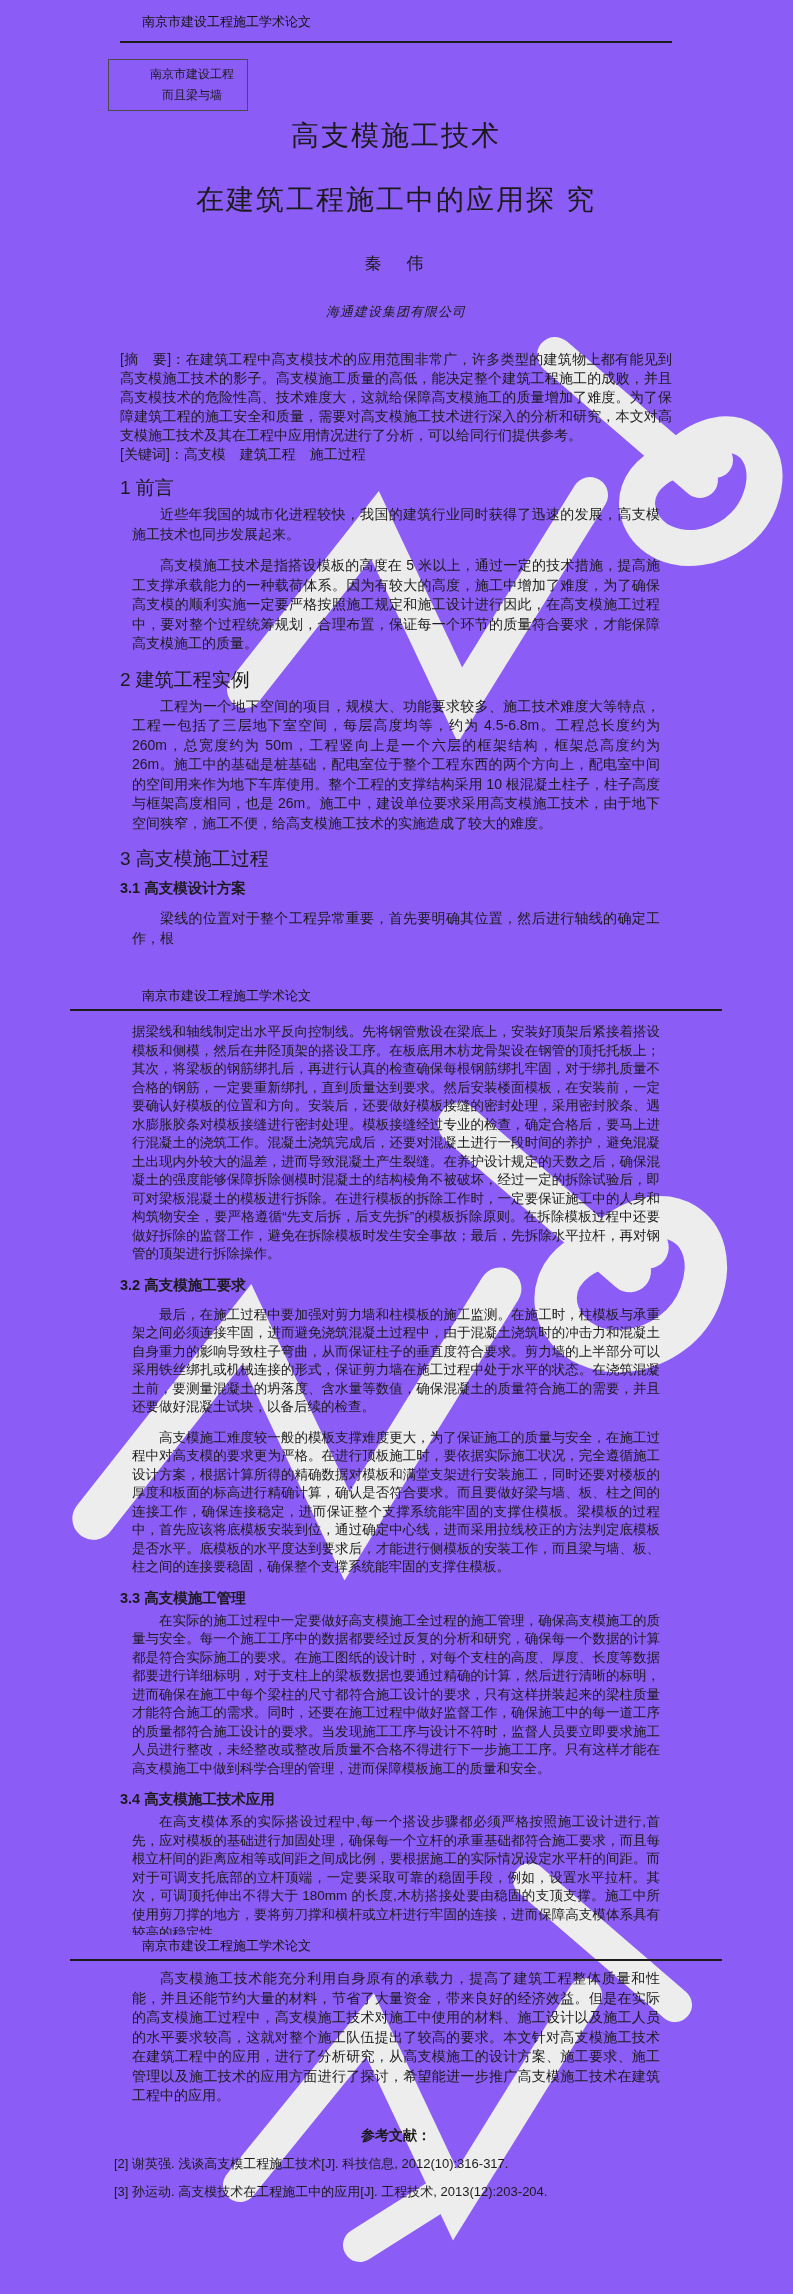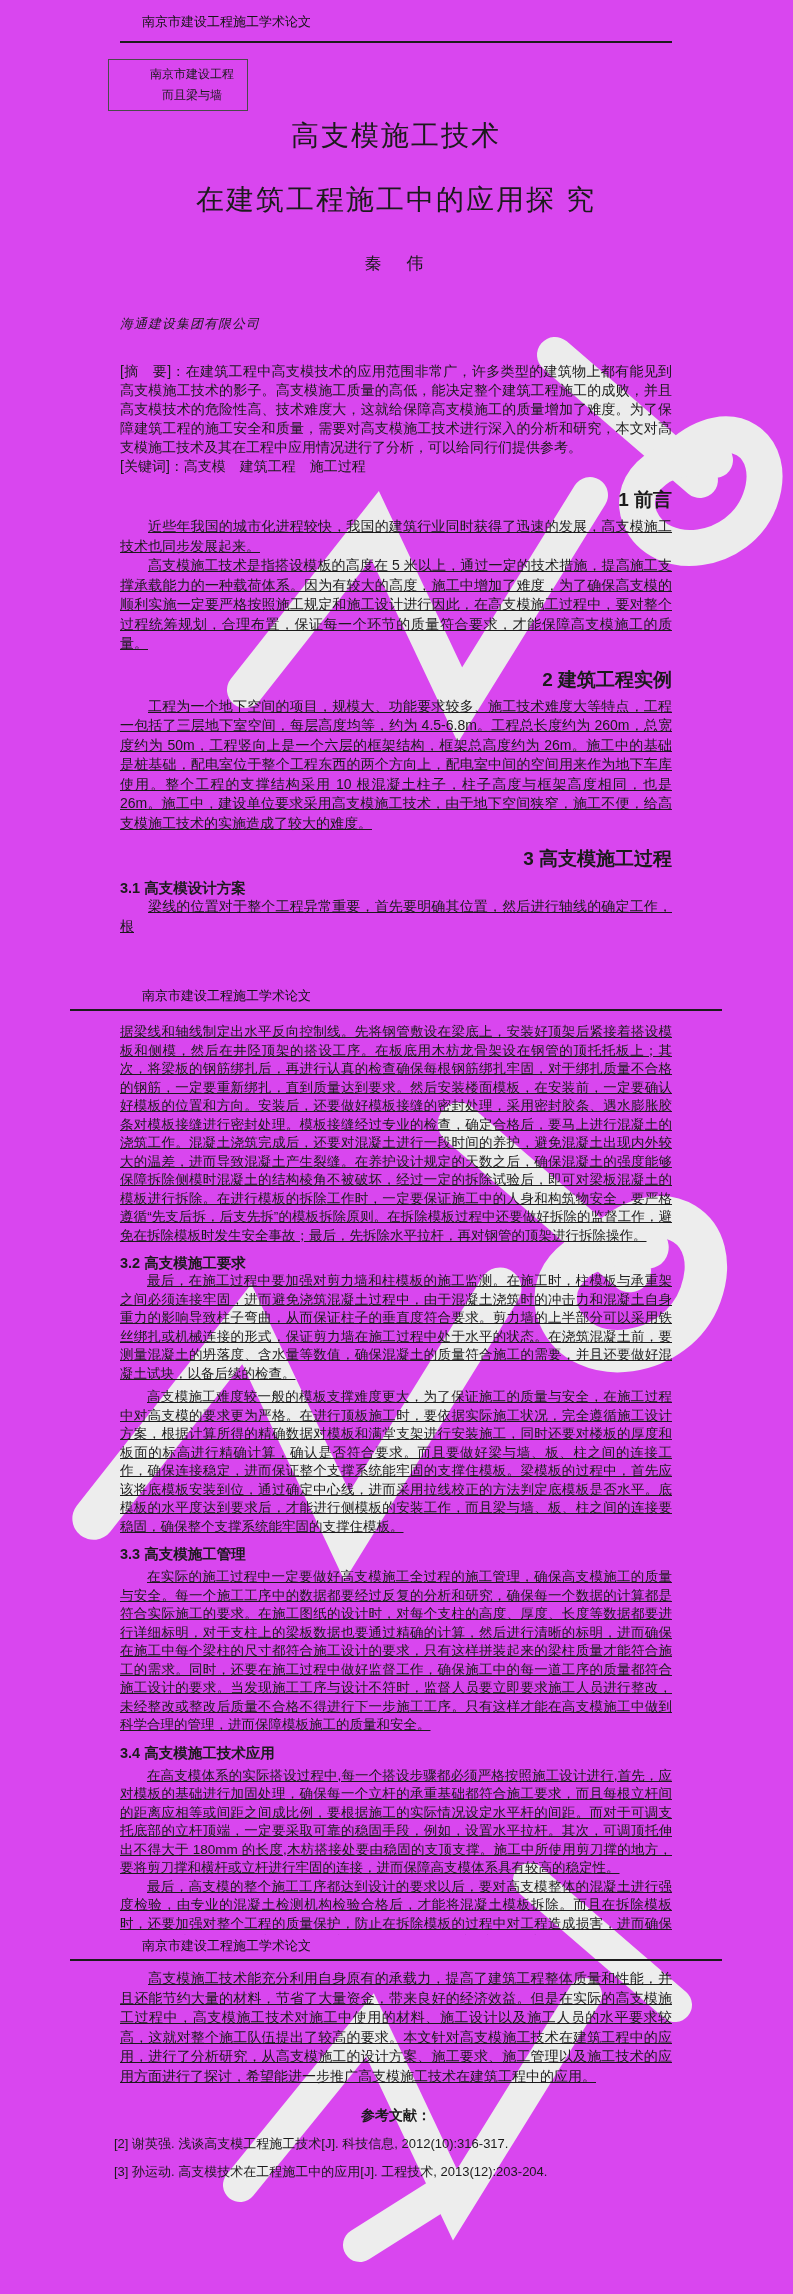--- a/index.html
+++ b/index.html
@@ -1,19 +1,19 @@
 <!DOCTYPE html>
 <html><head>
 <meta charset="utf-8">
 <style>
   html,body{margin:0;padding:0;background:#e9e9e9;}
   #canvas{
     position:relative;
     width:793px;height:2294px;
-    background:#d946ef;
+    background:#8b5cf6;
     overflow:hidden;
     font-family:"Liberation Sans","DejaVu Sans",sans-serif;
     color:#1b1b1b;
   }
   .page{position:absolute;left:0;width:793px;overflow:hidden;z-index:2;}
   #page1{top:0;height:985px;}
   #page2{top:985px;height:950px;}
   #page3{top:1935px;height:359px;}
   .content{margin-left:120px;margin-right:121px;}
 
@@ -27,31 +27,31 @@
     margin-top:16px;margin-left:-12px;
     width:110px;height:50px;border:1px solid #4a4a4a;
     display:flex;flex-direction:column;justify-content:center;
     gap:8px;text-align:center;font-size:12px;line-height:13px;background:transparent;padding-left:28px;
   }
   .title{ text-align:center;font-weight:normal;font-size:28px;line-height:34px;letter-spacing:2px;}
   .title1{margin-top:8px;}
   .title2{margin-top:30px;}
   .author{margin-top:36px;text-align:center;font-size:17px;line-height:22px;letter-spacing:4px;}
   .affil{
-    margin-top:40px;font-size:13px;line-height:17px;
+    margin-top:28px;text-align:center;font-size:13px;line-height:17px;
     font-family:"Liberation Serif","DejaVu Serif",serif;font-style:italic;letter-spacing:1px;
   }
   .abstract{margin-top:30px;font-size:14px;line-height:19px;text-align:justify;}
   .kwline{font-size:14px;line-height:19px;}
 
-  .h1{font-size:19px;line-height:23px;font-weight:bold;margin-top:12px;text-align:right;}
+  .h1{font-size:19px;line-height:23px;font-weight:normal;margin-top:12px;}
   .h1.sp{margin-top:14px;}
   .h2{font-size:14.5px;line-height:18px;font-weight:bold;margin-top:9px;}
 
-  .body p{margin:0;font-size:14px;line-height:19.5px;text-align:justify;text-decoration:underline;}
+  .body p{margin:12px;font-size:14px;line-height:19.5px;text-align:justify;}
   .body p.first{margin-top:6px;}
   .body p.ind{text-indent:2em;}
   #page2 .body p{font-size:13.5px;line-height:18.5px;}
   #page2 .body p.cont{margin-top:12px;text-indent:0;}
   #page2 .body p.first{margin-top:5px;}
   #page3 .body p{margin-top:8px;}
 
   .refs-title{margin-top:20px;text-align:center;font-size:14px;line-height:18px;font-weight:bold;}
   .ref{font-size:13px;line-height:16px;margin:0;margin-left:-6px;}
   .ref1{margin-top:14px;}

